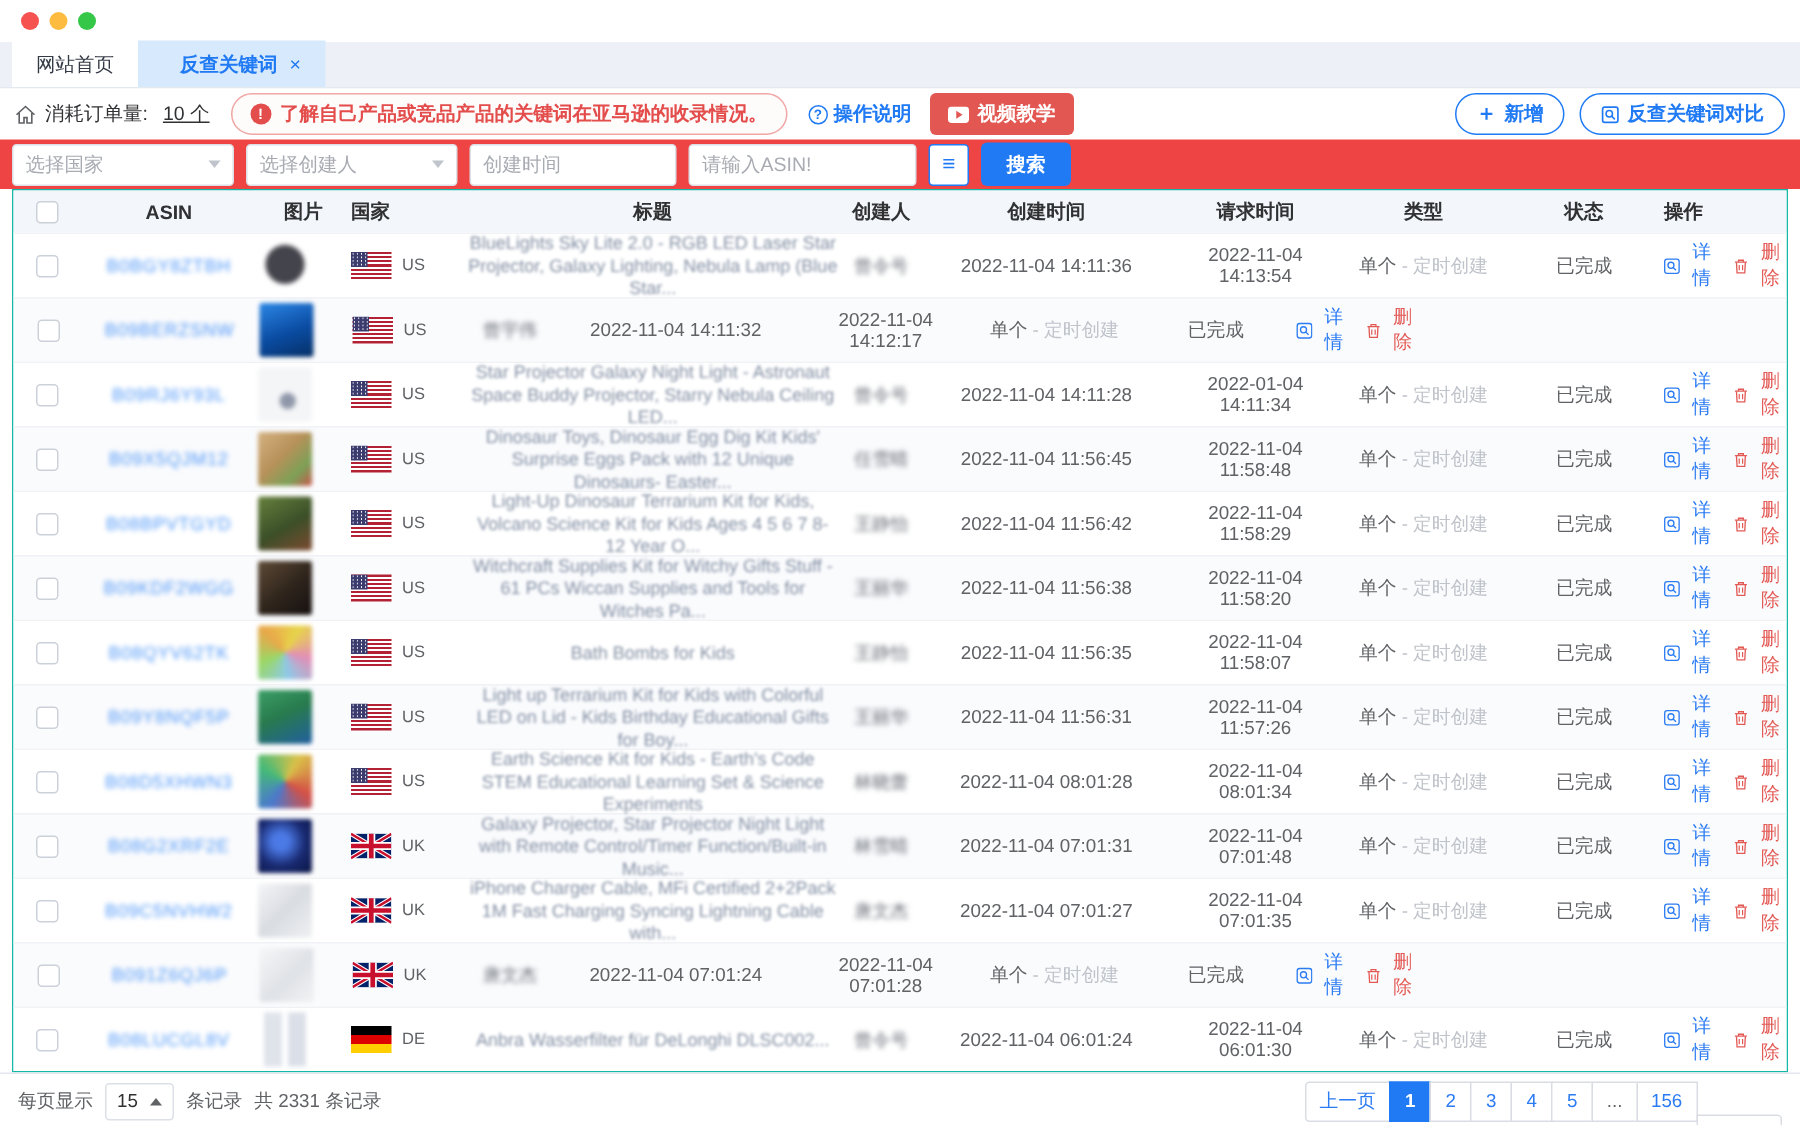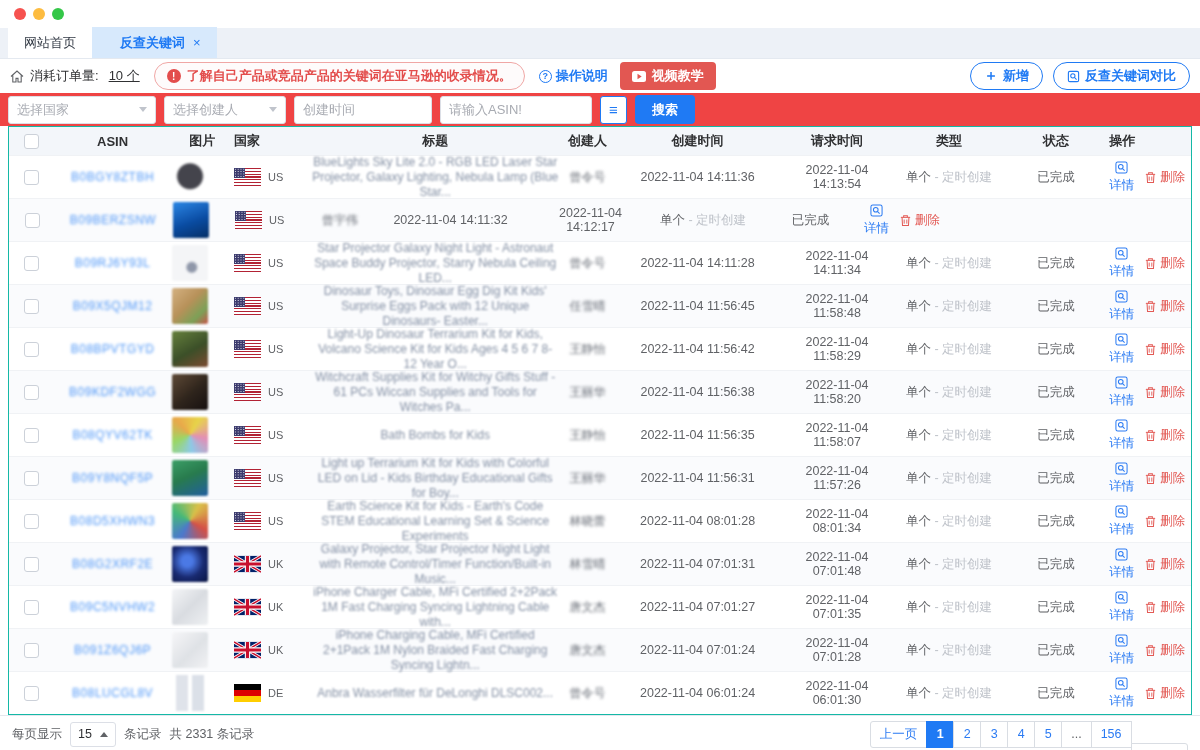--- a/index.html
+++ b/index.html
@@ -73,21 +73,21 @@
   .flag-US { background:repeating-linear-gradient(#b22234 0 1.39px,#fff 1.39px 2.77px); }
   .flag-US::after { content:""; position:absolute; left:0; top:0; width:11px; height:9.7px; background:#3c3b6e;
     background-image:radial-gradient(#fff 22%, transparent 26%); background-size:2.8px 2.4px; }
   .flag-DE { background:linear-gradient(#000 0 33.4%, #dd0000 33.4% 66.7%, #ffce00 66.7%); }
   .ccode { font-size:11px; color:#606266; }
   .title { color:#8591a5; font-size:12px; line-height:15px; filter:blur(0.9px); }
   .creator { color:#676c75; font-size:12px; filter:blur(1.7px); }
   .type-sub { color:#bfc3ca; }
   .type-sub::before { content:" - "; }
   .act { display:inline-flex; align-items:center; gap:3px; font-size:12.5px; cursor:pointer; text-decoration:none; }
-  .act.detail { color:#2b7bf3;flex-direction:column; }
+  .act.detail { color:#2b7bf3; }
   .act.del { color:#e35a55; }
 
   
   .footer { height:37px; border-top:1px solid #e4e7ed; display:flex; align-items:center; padding:0 12px; background:#fff; }
   .fleft { display:flex; align-items:center; gap:8px; font-size:12.5px; color:#606266; }
   .psel { width:46px; height:25px; border:1px solid #dcdfe6; border-radius:3px; display:flex; align-items:center;
     justify-content:space-between; padding:0 7px; color:#303133; cursor:pointer; }
   .caret-up { width:0; height:0; border-left:4px solid transparent; border-right:4px solid transparent; border-bottom:5px solid #606266; }
   .fspacer { flex:1; }
   .pager { display:flex; align-items:center; }
@@ -153,21 +153,21 @@
       </svg>
     <span>反查关键词对比</span>
   </button>
 </div>
 
 <div class="filter-bar">
   <div class="sel-box" style="width:148px">
     <span>选择国家</span>
     <span class="caret-down"></span>
   </div>
-  <div class="sel-box" style="width:122px">
+  <div class="sel-box" style="width:141px">
     <span>选择创建人</span>
     <span class="caret-down"></span>
   </div>
   <input class="txt-input" style="width: 138px;" placeholder="创建时间">
   <input class="txt-input" style="width: 152px;" placeholder="请输入ASIN!">
   <button class="menu-btn">
       <span>≡</span>
     </button>
   <button class="search-btn"><span>搜索</span></button>
 </div>
@@ -282,21 +282,21 @@
         </div>
     <div class="td c-country">
       <span class="flag flag-US"></span>
       <span class="ccode">US</span>
     </div>
     <div class="td c-title">
           <div class="title">Star Projector Galaxy Night Light - Astronaut Space Buddy Projector, Starry Nebula Ceiling LED...</div>
         </div>
     <div class="td c-creator"><span class="creator">曾令号</span></div>
     <div class="td c-ctime">2022-11-04 14:11:28</div>
-    <div class="td c-rtime">2022-11-04 14:11:34</div>
+    <div class="td c-rtime">2022-01-04 14:11:34</div>
     <div class="td c-type">
       <span class="type-main">单个</span><span class="type-sub">定时创建</span>
     </div>
     <div class="td c-status">已完成</div>
     <div class="td c-action">
       <a class="act detail">
         <svg width="13" height="13" viewBox="0 0 14 14">
               <rect x="1" y="1" width="12" height="12" rx="2" fill="none" stroke="#2b7bf3" stroke-width="1.1"></rect>
               <circle cx="6.2" cy="6.2" r="2.5" fill="none" stroke="#2b7bf3" stroke-width="1.1"></circle>
               <line x1="8.1" y1="8.1" x2="10.4" y2="10.4" stroke="#2b7bf3" stroke-width="1.1"></line>
@@ -688,23 +688,20 @@
             <svg width="27" height="18" viewBox="0 0 60 36">
               <rect width="60" height="36" fill="#012169"></rect>
               <path d="M0,0 60,36 M60,0 0,36" stroke="#fff" stroke-width="7"></path>
               <path d="M0,0 60,36 M60,0 0,36" stroke="#C8102E" stroke-width="3.5"></path>
               <path d="M30,0 V36 M0,18 H60" stroke="#fff" stroke-width="12"></path>
               <path d="M30,0 V36 M0,18 H60" stroke="#C8102E" stroke-width="7"></path>
             </svg>
           </span>
       <span class="ccode">UK</span>
     </div>
-    <div class="td c-title">
-          <div class="title">iPhone Charging Cable, MFi Certified 2+1Pack 1M Nylon Braided Fast Charging Syncing Lightn...</div>
-        </div>
     <div class="td c-creator"><span class="creator">唐文杰</span></div>
     <div class="td c-ctime">2022-11-04 07:01:24</div>
     <div class="td c-rtime">2022-11-04 07:01:28</div>
     <div class="td c-type">
       <span class="type-main">单个</span><span class="type-sub">定时创建</span>
     </div>
     <div class="td c-status">已完成</div>
     <div class="td c-action">
       <a class="act detail">
         <svg width="13" height="13" viewBox="0 0 14 14">

